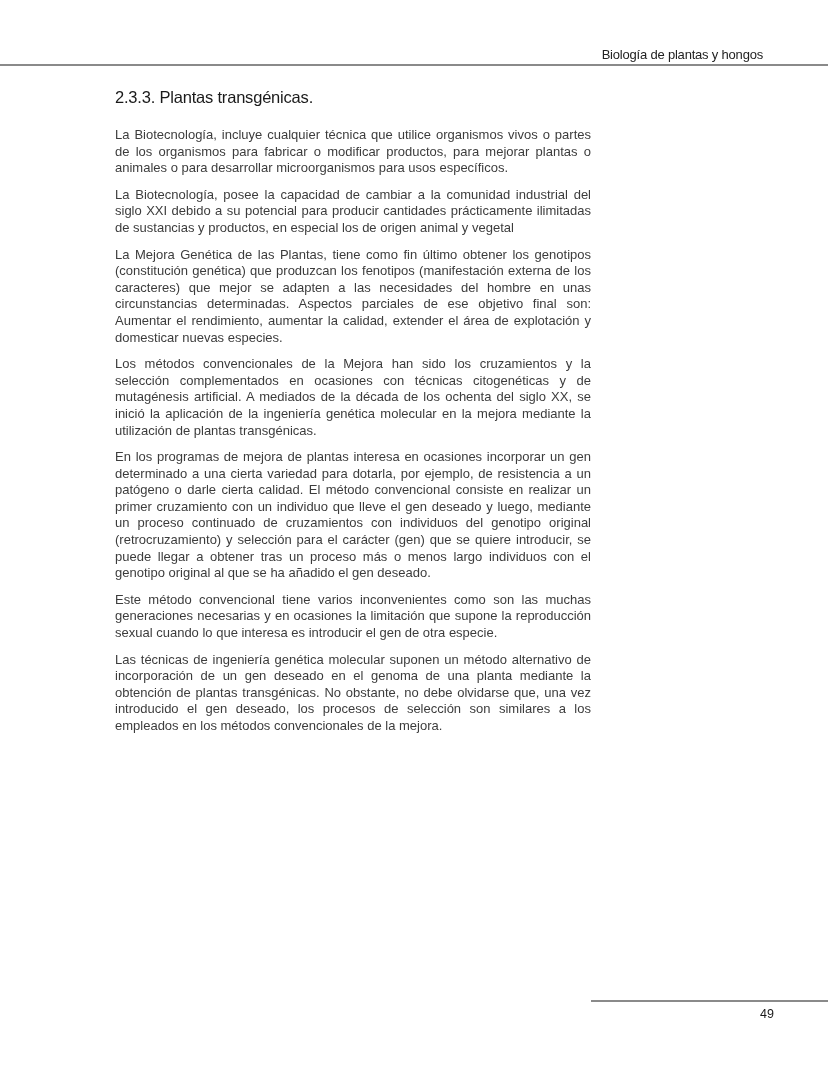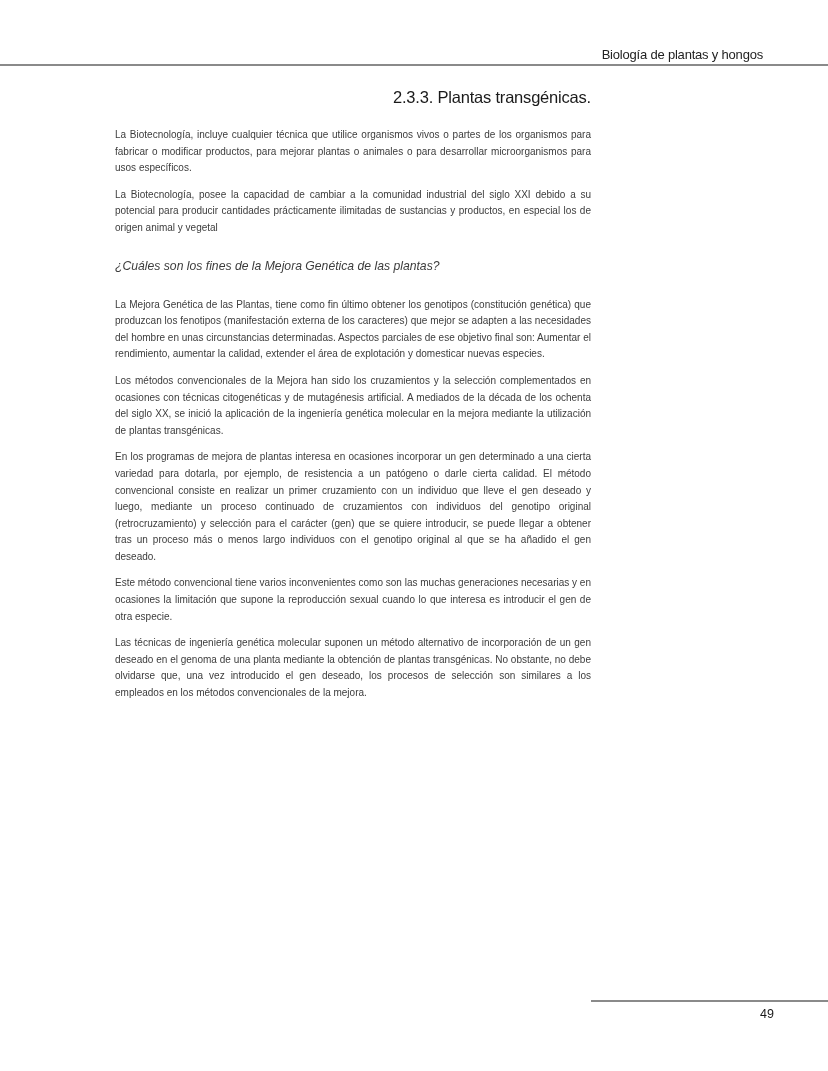--- a/index.html
+++ b/index.html
@@ -1,37 +1,36 @@
 <!DOCTYPE html>
 <html><head>
 <meta charset="utf-8">
 <style>
   html, body { margin: 0; padding: 0; background: #ffffff; }
   body { width: 828px; height: 1071px; position: relative; overflow: hidden;
          font-family: "Liberation Sans", "DejaVu Sans", sans-serif; color: #3a3a3a; }
   .running-header { position: absolute; top: 47px; right: 65px; font-size: 13px; color: #222; letter-spacing: -0.2px; }
   .header-rule { position: absolute; top: 64px; left: 0; width: 828px; height: 2px; background: #8a8a8a; }
   .content { position: absolute; left: 115px; top: 88px; width: 476px; }
-  h2.section-title { margin: 0 0 20px 0; font-weight: normal; font-size: 16.5px; color: #1a1a1a; letter-spacing: -0.2px; text-align: right; }
-  p.body-para { margin: 0 0 10px 0; font-size: 10px; line-height: 16.6px; text-align: justify; color: #3c3c3c; }
+  h2.section-title { margin: 0 0 20px 0; font-weight: normal; font-size: 16.5px; color: #1a1a1a; letter-spacing: -0.2px; }
+  p.body-para { margin: 0 0 10px 0; font-size: 13px; line-height: 16.6px; text-align: justify; color: #3c3c3c; }
   p.question { margin: 22px 0 24px 0; font-size: 12.2px; font-style: italic; color: #3c3c3c; }
   .footer-rule { position: absolute; top: 1000px; left: 591px; width: 237px; height: 2px; background: #8a8a8a; }
   .page-number { position: absolute; top: 1007px; left: 760px; font-size: 12.5px; font-weight: normal; color: #1a1a1a; }
 </style>
 </head>
 <body>
 
 <div class="running-header">Biología de plantas y hongos</div>
 <div class="header-rule"></div>
 
 <div class="content">
   <h2 class="section-title">2.3.3. Plantas transgénicas.</h2>
   <p class="body-para">La Biotecnología, incluye cualquier técnica que utilice organismos vivos o partes de los organismos para fabricar o modificar productos, para mejorar plantas o animales o para desarrollar microorganismos para usos específicos.</p>
   <p class="body-para">La Biotecnología, posee la capacidad de cambiar a la comunidad industrial del siglo XXI debido a su potencial para producir cantidades prácticamente ilimitadas de sustancias y productos, en especial los de origen animal y vegetal</p>
-  <p class="question">¿Cuáles son los fines de la Mejora Genética de las plantas?</p>
   <p class="body-para">La Mejora Genética de las Plantas, tiene como fin último obtener los genotipos (constitución genética) que produzcan los fenotipos (manifestación externa de los caracteres) que mejor se adapten a las necesidades del hombre en unas circunstancias determinadas. Aspectos parciales de ese objetivo final son: Aumentar el rendimiento, aumentar la calidad, extender el área de explotación y domesticar nuevas especies.</p>
   <p class="body-para">Los métodos convencionales de la Mejora han sido los cruzamientos y la selección complementados en ocasiones con técnicas citogenéticas y de mutagénesis artificial. A mediados de la década de los ochenta del siglo XX, se inició la aplicación de la ingeniería genética molecular en la mejora mediante la utilización de plantas transgénicas.</p>
   <p class="body-para">En los programas de mejora de plantas interesa en ocasiones incorporar un gen determinado a una cierta variedad para dotarla, por ejemplo, de resistencia a un patógeno o darle cierta calidad. El método convencional consiste en realizar un primer cruzamiento con un individuo que lleve el gen deseado y luego, mediante un proceso continuado de cruzamientos con individuos del genotipo original (retrocruzamiento) y selección para el carácter (gen) que se quiere introducir, se puede llegar a obtener tras un proceso más o menos largo individuos con el genotipo original al que se ha añadido el gen deseado.</p>
   <p class="body-para">Este método convencional tiene varios inconvenientes como son las muchas generaciones necesarias y en ocasiones la limitación que supone la reproducción sexual cuando lo que interesa es introducir el gen de otra especie.</p>
   <p class="body-para">Las técnicas de ingeniería genética molecular suponen un método alternativo de incorporación de un gen deseado en el genoma de una planta mediante la obtención de plantas transgénicas. No obstante, no debe olvidarse que, una vez introducido el gen deseado, los procesos de selección son similares a los empleados en los métodos convencionales de la mejora.</p>
 </div>
 
 <div class="footer-rule"></div>
 <div class="page-number">49</div>
 

